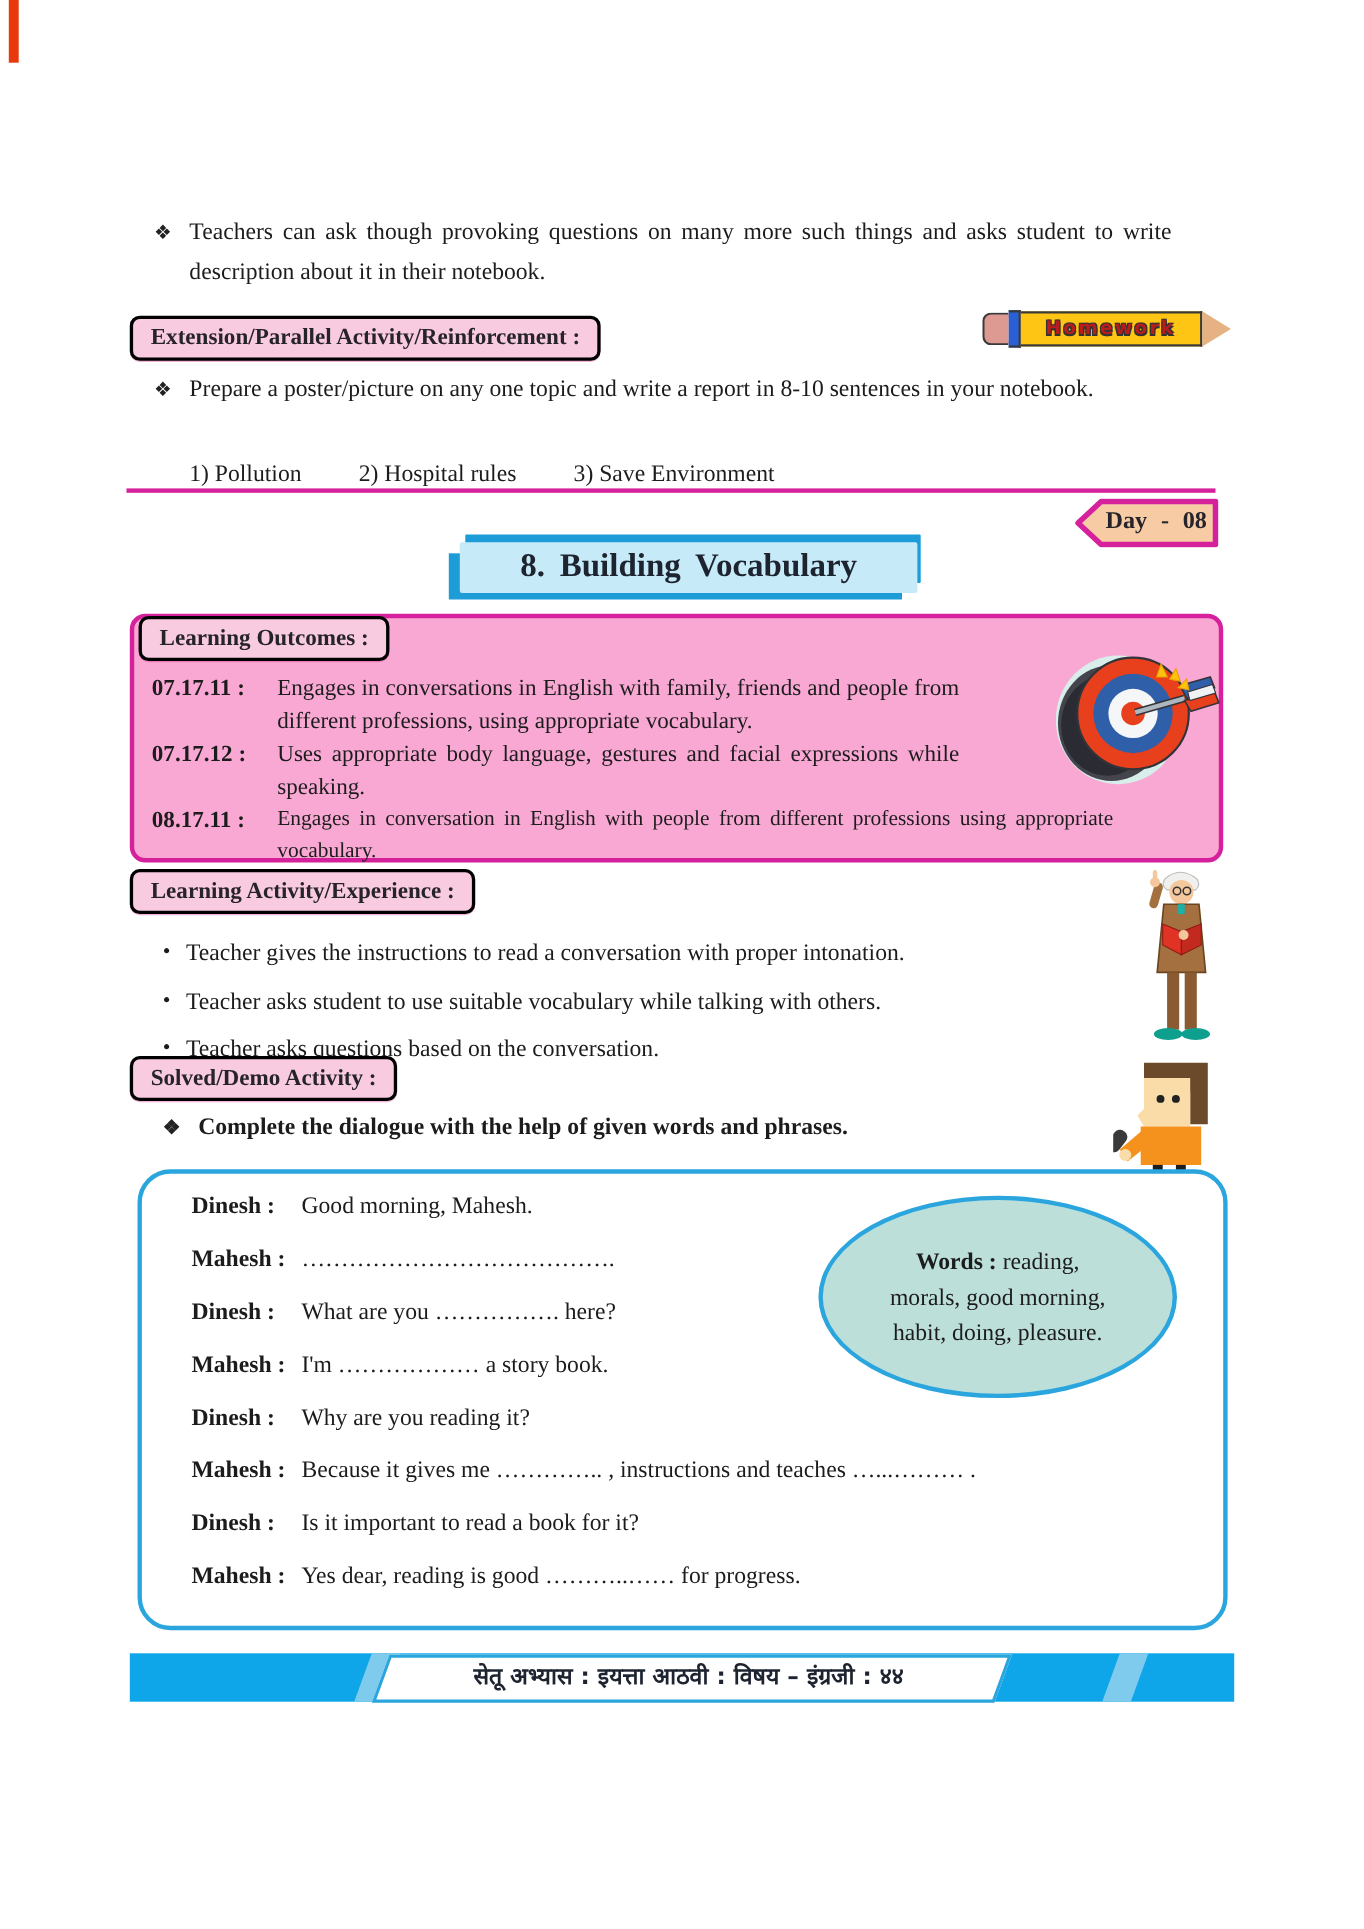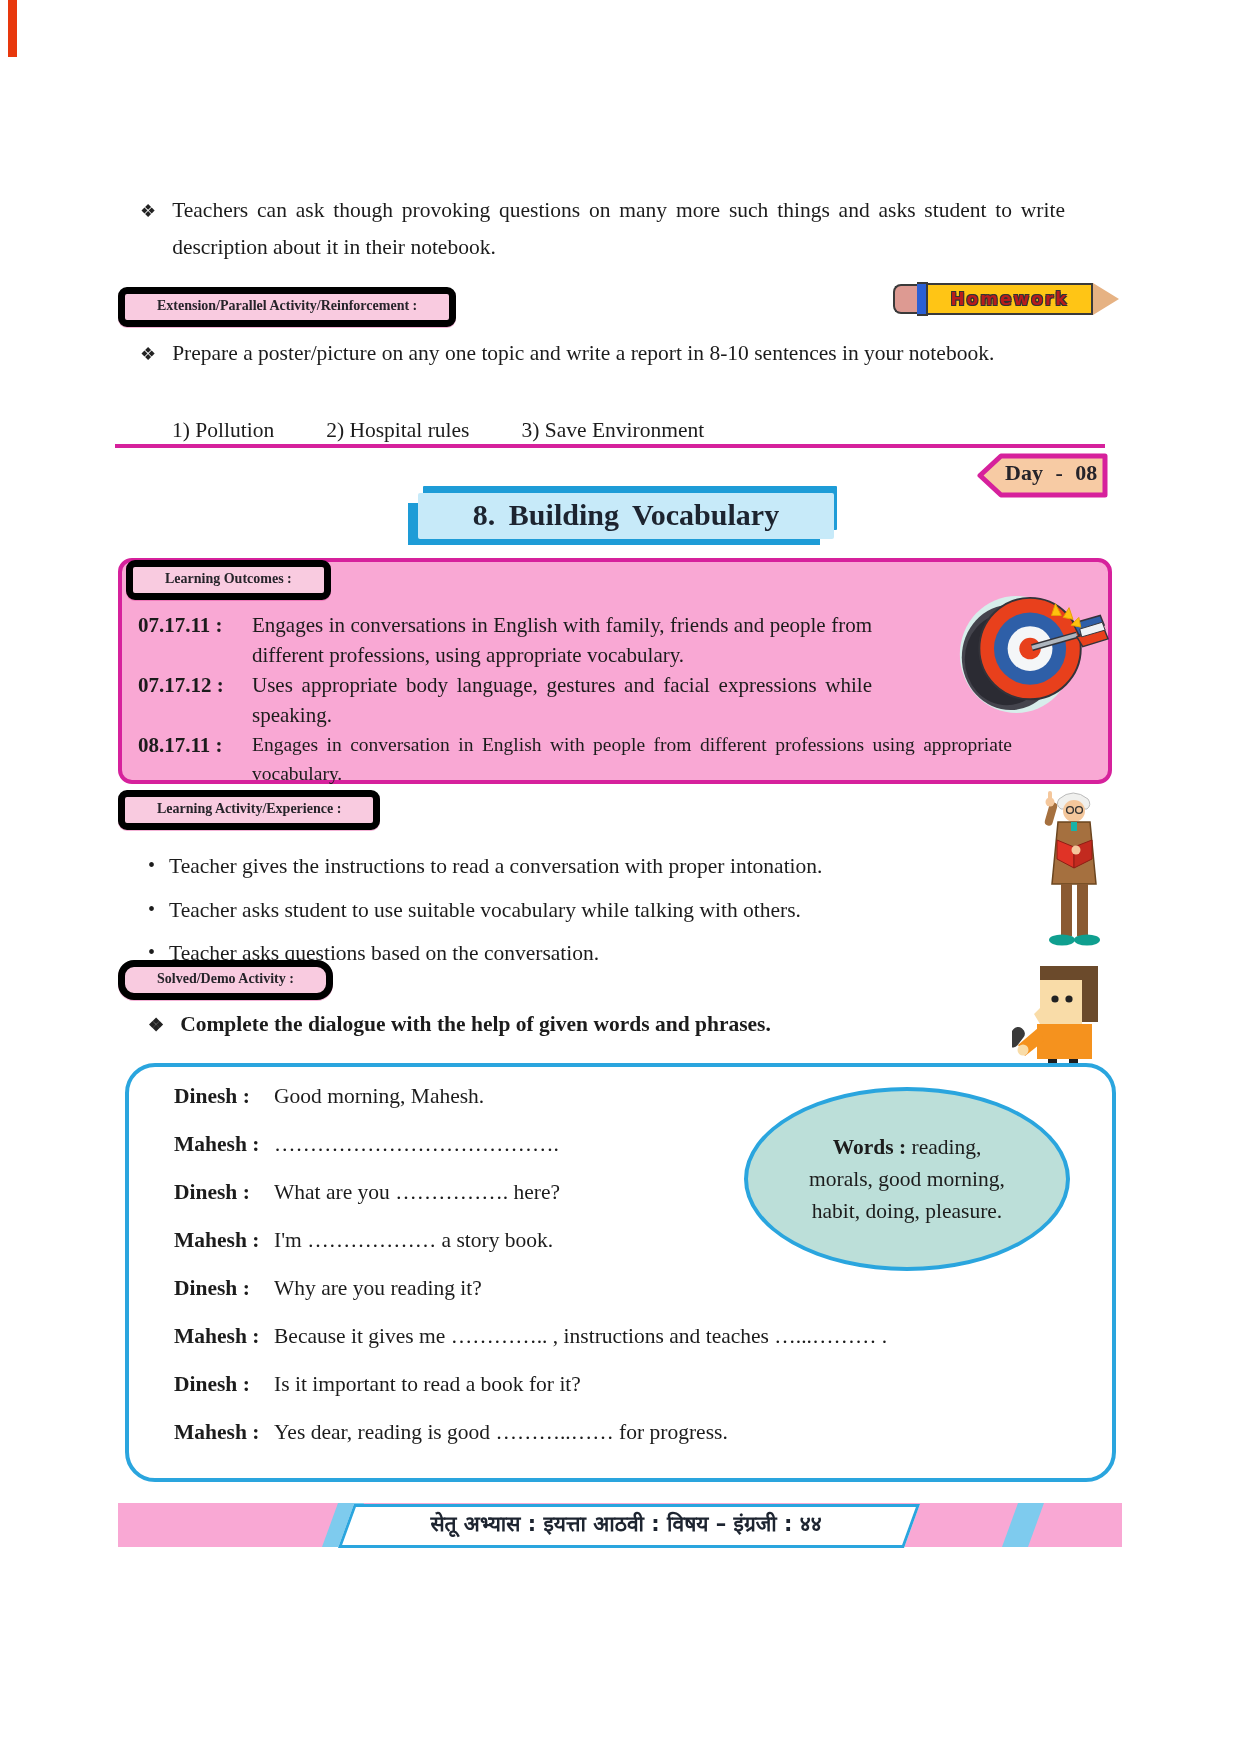--- a/index.html
+++ b/index.html
@@ -8,22 +8,22 @@
     font-family:"Liberation Serif", serif;color:#1c1c1c;
   }
   .red-stripe{position:absolute;left:8px;top:0;width:9px;height:57px;background:#e8380d;}
 
   
   .para{display:flex;gap:16px;font-size:21.5px;line-height:1.72;}
   .para .glyph{flex:0 0 auto;font-size:18px;padding-top:4px;color:#222;}
   .para .ptext{text-align:justify;}
 
   .pink-label{
-    position:absolute;background:#f9cbe0;border:7px solid #000000;border-radius:9px;
-    padding:4px 32px 6px;font-weight:bold;font-size:14px;color:#26242a;white-space:nowrap;
+    position:absolute;background:#f9cbe0;border:3px solid #000000;border-radius:9px;
+    padding:4px 16px 6px;font-weight:bold;font-size:21px;color:#26242a;white-space:nowrap;
     box-shadow:0 1px 0 rgba(224,33,138,.35);
   }
 
   
   .intro{position:absolute;left:140px;top:192px;width:925px;}
 
   
   .pencil{position:absolute;left:893px;top:283px;width:226px;height:32px;display:flex;align-items:center;}
   .pencil .eraser{width:22px;height:26px;background:#dd9a92;border:2px solid #3a3a3a;border-right:none;border-radius:8px 0 0 8px;}
   .pencil .ferrule{width:9px;height:30px;background:#2b5fd4;border:2px solid #3a3a3a;border-left:none;}
@@ -67,21 +67,21 @@
   .dartboard{position:absolute;left:832px;top:24px;width:156px;height:132px;}
 
   
   .la-label{left:118px;top:790px;}
   .la-bullets{position:absolute;left:148px;top:850px;width:800px;font-size:21.5px;line-height:1.52;}
   .la-bullets .brow{display:flex;gap:14px;margin-bottom:11px;}
   .la-bullets .dot{flex:0 0 auto;font-size:20px;}
   .teacher{position:absolute;left:1028px;top:788px;width:92px;height:170px;}
 
   
-  .sd-label{left:118px;top:960px;border-radius:16px;}
+  .sd-label{left:118px;top:960px;}
   .instruction{position:absolute;left:148px;top:1006px;width:860px;font-weight:bold;}
   .reporter{position:absolute;left:1012px;top:966px;width:102px;height:116px;}
 
   
   .dialogue-box{
     position:absolute;left:125px;top:1063px;width:983px;height:411px;
     border:4px solid #2aa5de;border-radius:30px;background:#fff;
   }
   .dlg-rows{position:absolute;left:45px;top:17px;display:flex;flex-direction:column;gap:23px;font-size:21.5px;}
   .dlg-row{display:flex;}
@@ -90,21 +90,21 @@
 
   .words-oval{
     position:absolute;right:42px;top:20px;width:318px;height:176px;
     background:#bcdfd9;border:4px solid #2aa5de;border-radius:50%;
     display:flex;flex-direction:column;align-items:center;justify-content:center;
     font-size:21.5px;line-height:1.5;text-align:center;
   }
   .words-oval b{font-weight:bold;}
 
   
-  .footer-band{position:absolute;left:118px;top:1503px;width:1004px;height:44px;background:#f9a8d4;}
+  .footer-band{position:absolute;left:118px;top:1503px;width:1004px;height:44px;background:#0ea5e9;}
   .footer-accent-l{position:absolute;left:212px;top:0;width:26px;height:44px;background:#7ecbee;transform:skewX(-20deg);}
   .footer-accent-r{position:absolute;right:86px;top:0;width:26px;height:44px;background:#7ecbee;transform:skewX(-20deg);}
   .footer-plate{
     position:absolute;left:228px;top:1px;width:560px;height:38px;background:#ffffff;
     border:3px solid #2aa5de;transform:skewX(-20deg);
   }
   .footer-text{
     position:absolute;left:228px;top:6px;width:560px;text-align:center;
     font-family:"DejaVu Sans", sans-serif;font-weight:bold;font-size:21px;color:#1d2430;
   }

